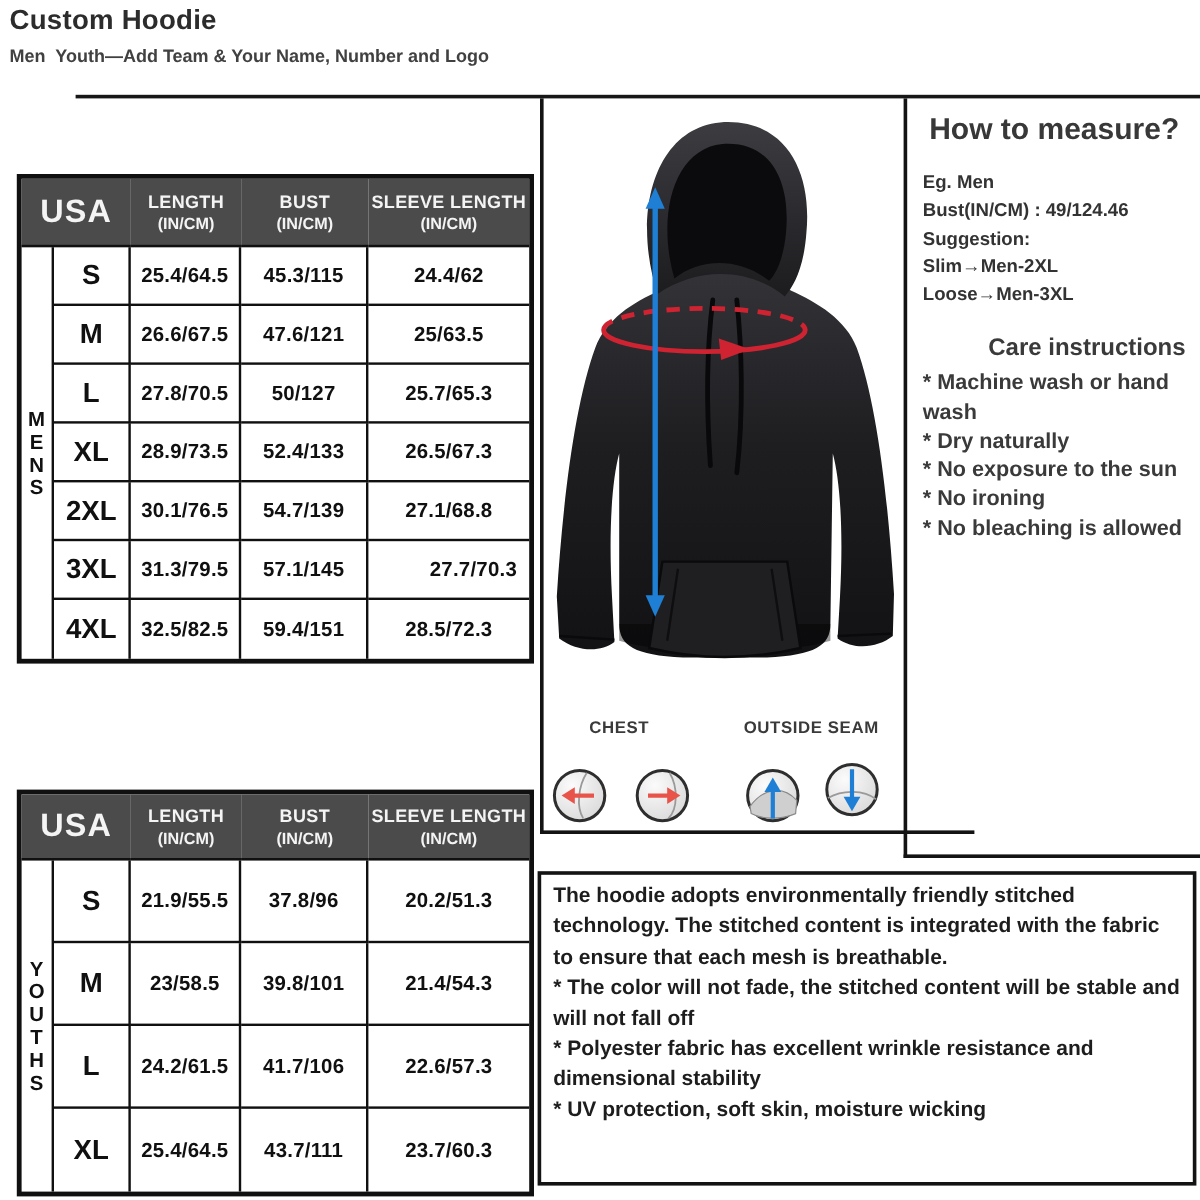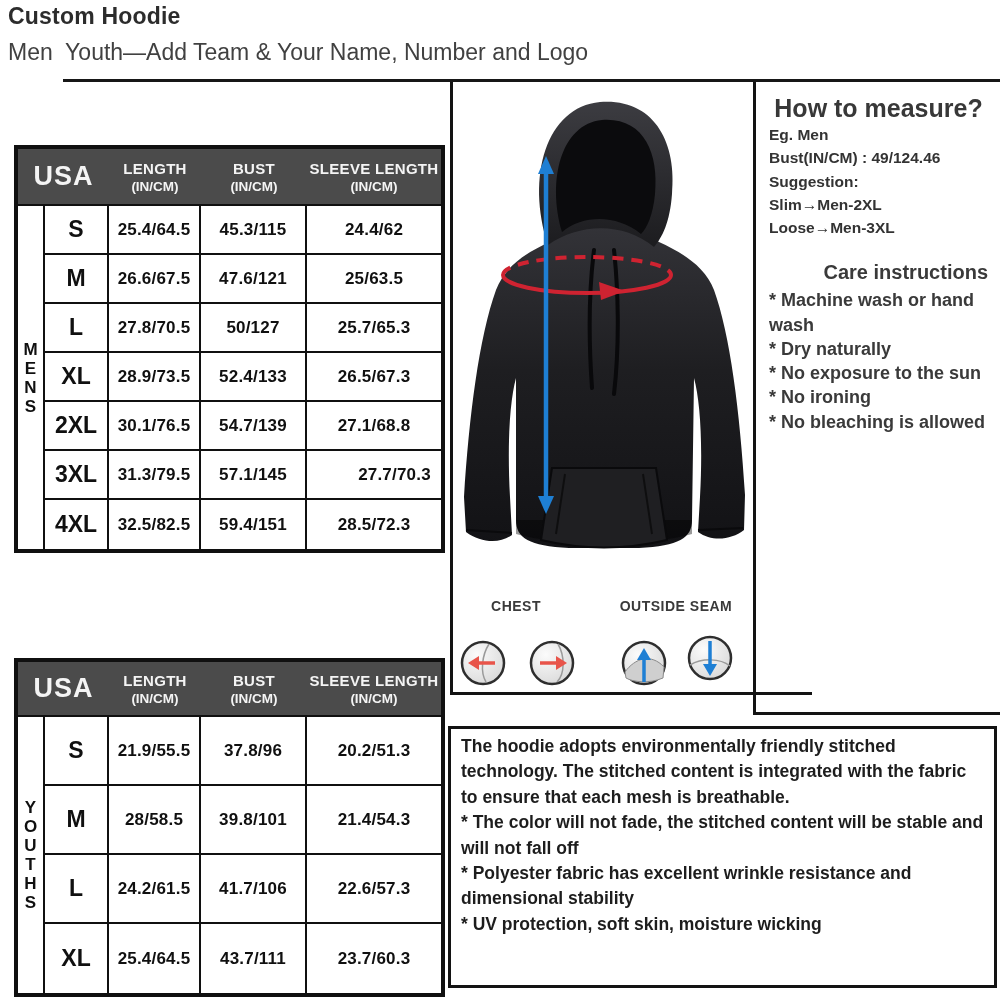--- a/index.html
+++ b/index.html
@@ -2,21 +2,21 @@
 <html><head>
 <meta charset="utf-8">
 <style>
   * { margin:0; padding:0; box-sizing:border-box; }
   body { width:1000px; height:1000px; background:#fff; font-family:"Liberation Sans", sans-serif; }
   .page { position:relative; width:1000px; height:1000px; background:#fff; overflow:hidden; }
 
   
   .titles { position:absolute; left:8px; top:3px; }
   .title  { font-size:23px; font-weight:700; color:#2c2c2c; letter-spacing:0.2px; }
-  .subtitle { font-size:23px; font-weight:400; color:#414141; margin-top:9px; white-space:pre-wrap; }
+  .subtitle { font-size:15px; font-weight:700; color:#414141; margin-top:9px; white-space:pre-wrap; }
   .hrule { position:absolute; left:63px; top:79px; width:937px; height:3px; background:#171717; }
 
   
   .size-table { position:absolute; display:grid; grid-template-columns:27px 64px 92px 106px 134px;
                 width:431px; border:4px solid #101010; background:#fff; }
   .mens   { left:14px; top:145px; grid-template-rows:57px repeat(7,49px); }
   .youths { left:14px; top:658px; grid-template-rows:55px repeat(4,69px); }
   .cell { display:flex; align-items:center; justify-content:center; border-right:2px solid #101010;
           border-bottom:2px solid #101010; font-weight:700; color:#101010; text-align:right; }
   .cell.nr { border-right:none; } .cell.nb { border-bottom:none; }
@@ -34,21 +34,21 @@
   .diagram-label { position:absolute; top:516px; font-size:14px; font-weight:700; color:#3a3a3a; letter-spacing:0.5px; }
   .chest-lab { left:0; width:126px; text-align:center; }
   .seam-lab  { left:146px; width:154px; text-align:center; }
 
   
   .measure-panel { position:absolute; left:753px; top:82px; width:247px; height:633px;
                    border-left:3px solid #131313; border-bottom:3px solid #131313;
                    padding:12px 12px 0 13px; color:#3a3a3a; }
   .htm-heading { font-size:25px; font-weight:700; text-align:center; color:#383838; }
   .htm-body { margin-top:12px; font-size:17.5px; font-weight:600; line-height:1.3; white-space:pre-wrap; }
-  .example { font-size:15.5px; font-weight:700; line-height:1.5; color:#333; }
+  .example { margin-top:18px; font-size:15.5px; font-weight:700; line-height:1.5; color:#333; }
   .example span { display:block; }
   .care-heading { margin-top:22px; font-size:20px; font-weight:600;text-align:right; }
   .care { margin-top:4px; font-size:18px; font-weight:600; line-height:1.35; }
   .care span { display:block; }
 
   
   .desc-box { position:absolute; left:448px; top:726px; width:549px; height:262px;
               border:3px solid #131313; padding:5px 8px 0 10px; color:#1d1d1d; }
   .desc-box p { font-size:17.5px; font-weight:700; line-height:1.45; }
 </style>
@@ -132,21 +132,21 @@
         <div>U</div>
         <div>T</div>
         <div>H</div>
         <div>S</div>
       </div>
       <div class="cell size" style="grid-area: 2 / 2 / 3 / 3;">S</div>
       <div class="cell val" style="grid-area: 2 / 3 / 3 / 4;">21.9/55.5</div>
       <div class="cell val" style="grid-area: 2 / 4 / 3 / 5;">37.8/96</div>
       <div class="cell val nr" style="grid-area: 2 / 5 / 3 / 6;">20.2/51.3</div>
       <div class="cell size" style="grid-area: 3 / 2 / 4 / 3;">M</div>
-      <div class="cell val" style="grid-area: 3 / 3 / 4 / 4;">28/58.5</div>
+      <div class="cell val" style="grid-area: 3 / 3 / 4 / 4;">23/58.5</div>
       <div class="cell val" style="grid-area: 3 / 4 / 4 / 5;">39.8/101</div>
       <div class="cell val nr" style="grid-area: 3 / 5 / 4 / 6;">21.4/54.3</div>
       <div class="cell size" style="grid-area: 4 / 2 / 5 / 3;">L</div>
       <div class="cell val" style="grid-area: 4 / 3 / 5 / 4;">24.2/61.5</div>
       <div class="cell val" style="grid-area: 4 / 4 / 5 / 5;">41.7/106</div>
       <div class="cell val nr" style="grid-area: 4 / 5 / 5 / 6;">22.6/57.3</div>
       <div class="cell size nb" style="grid-area: 5 / 2 / 6 / 3;">XL</div>
       <div class="cell val nb" style="grid-area: 5 / 3 / 6 / 4;">25.4/64.5</div>
       <div class="cell val nb" style="grid-area: 5 / 4 / 6 / 5;">43.7/111</div>
       <div class="cell val nr nb" style="grid-area: 5 / 5 / 6 / 6;">23.7/60.3</div>

